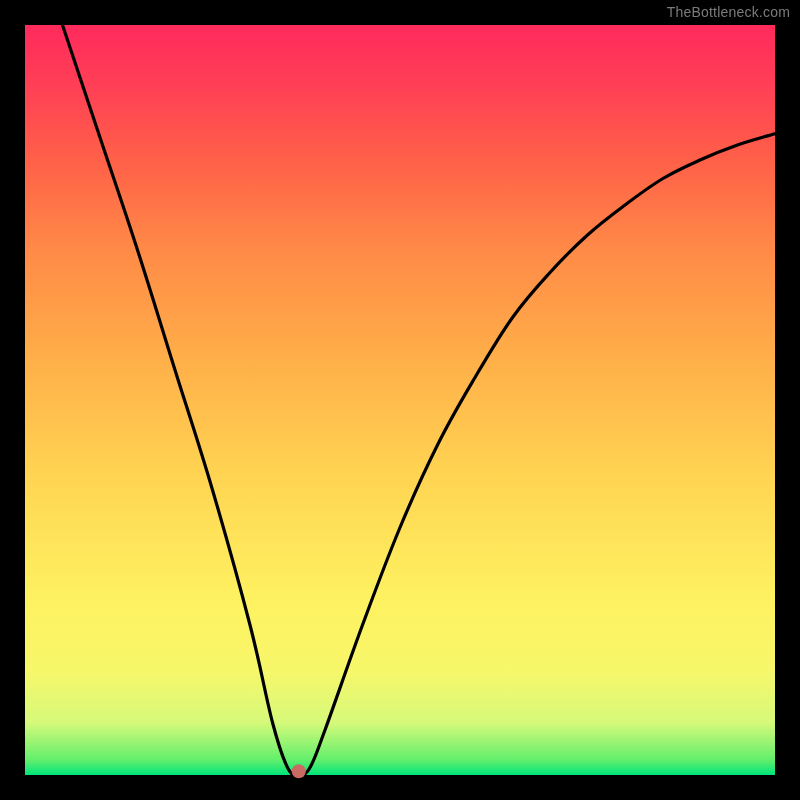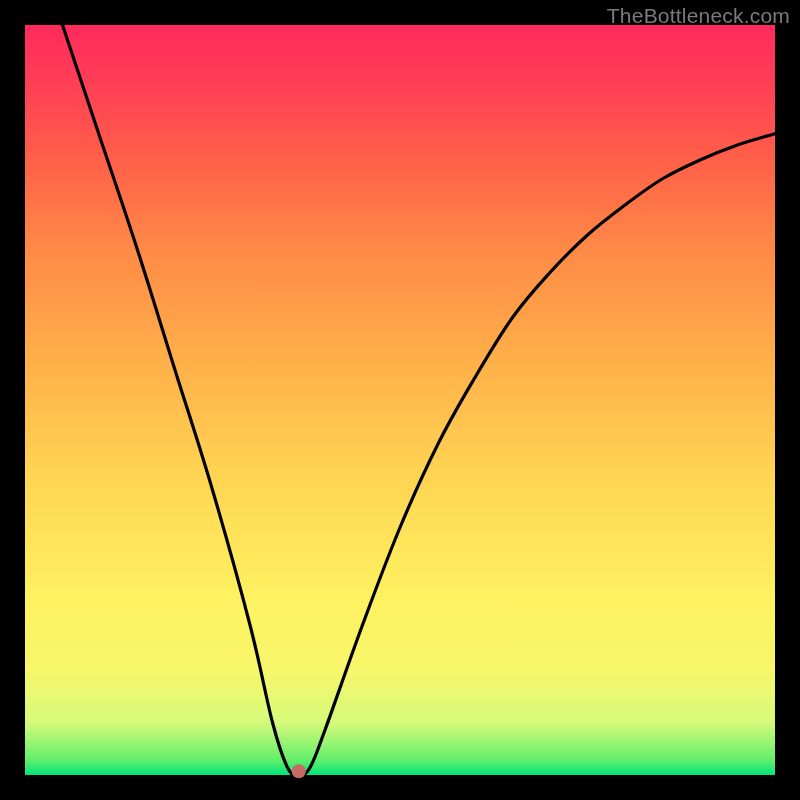--- a/index.html
+++ b/index.html
@@ -45,21 +45,21 @@
     top: 0;
     width: 750px;
     height: 750px;
     overflow: visible;
   }
   .watermark {
     position: absolute;
     top: 4px;
     right: 10px;
     color: #7b7b7b;
-    font-size: 21px;
+    font-size: 14px;
     font-weight: 500;
     letter-spacing: 0.2px;
   }
 </style>
 </head>
 <body>
 
 <div class="chart-container">
 
   <div class="plot-area">

